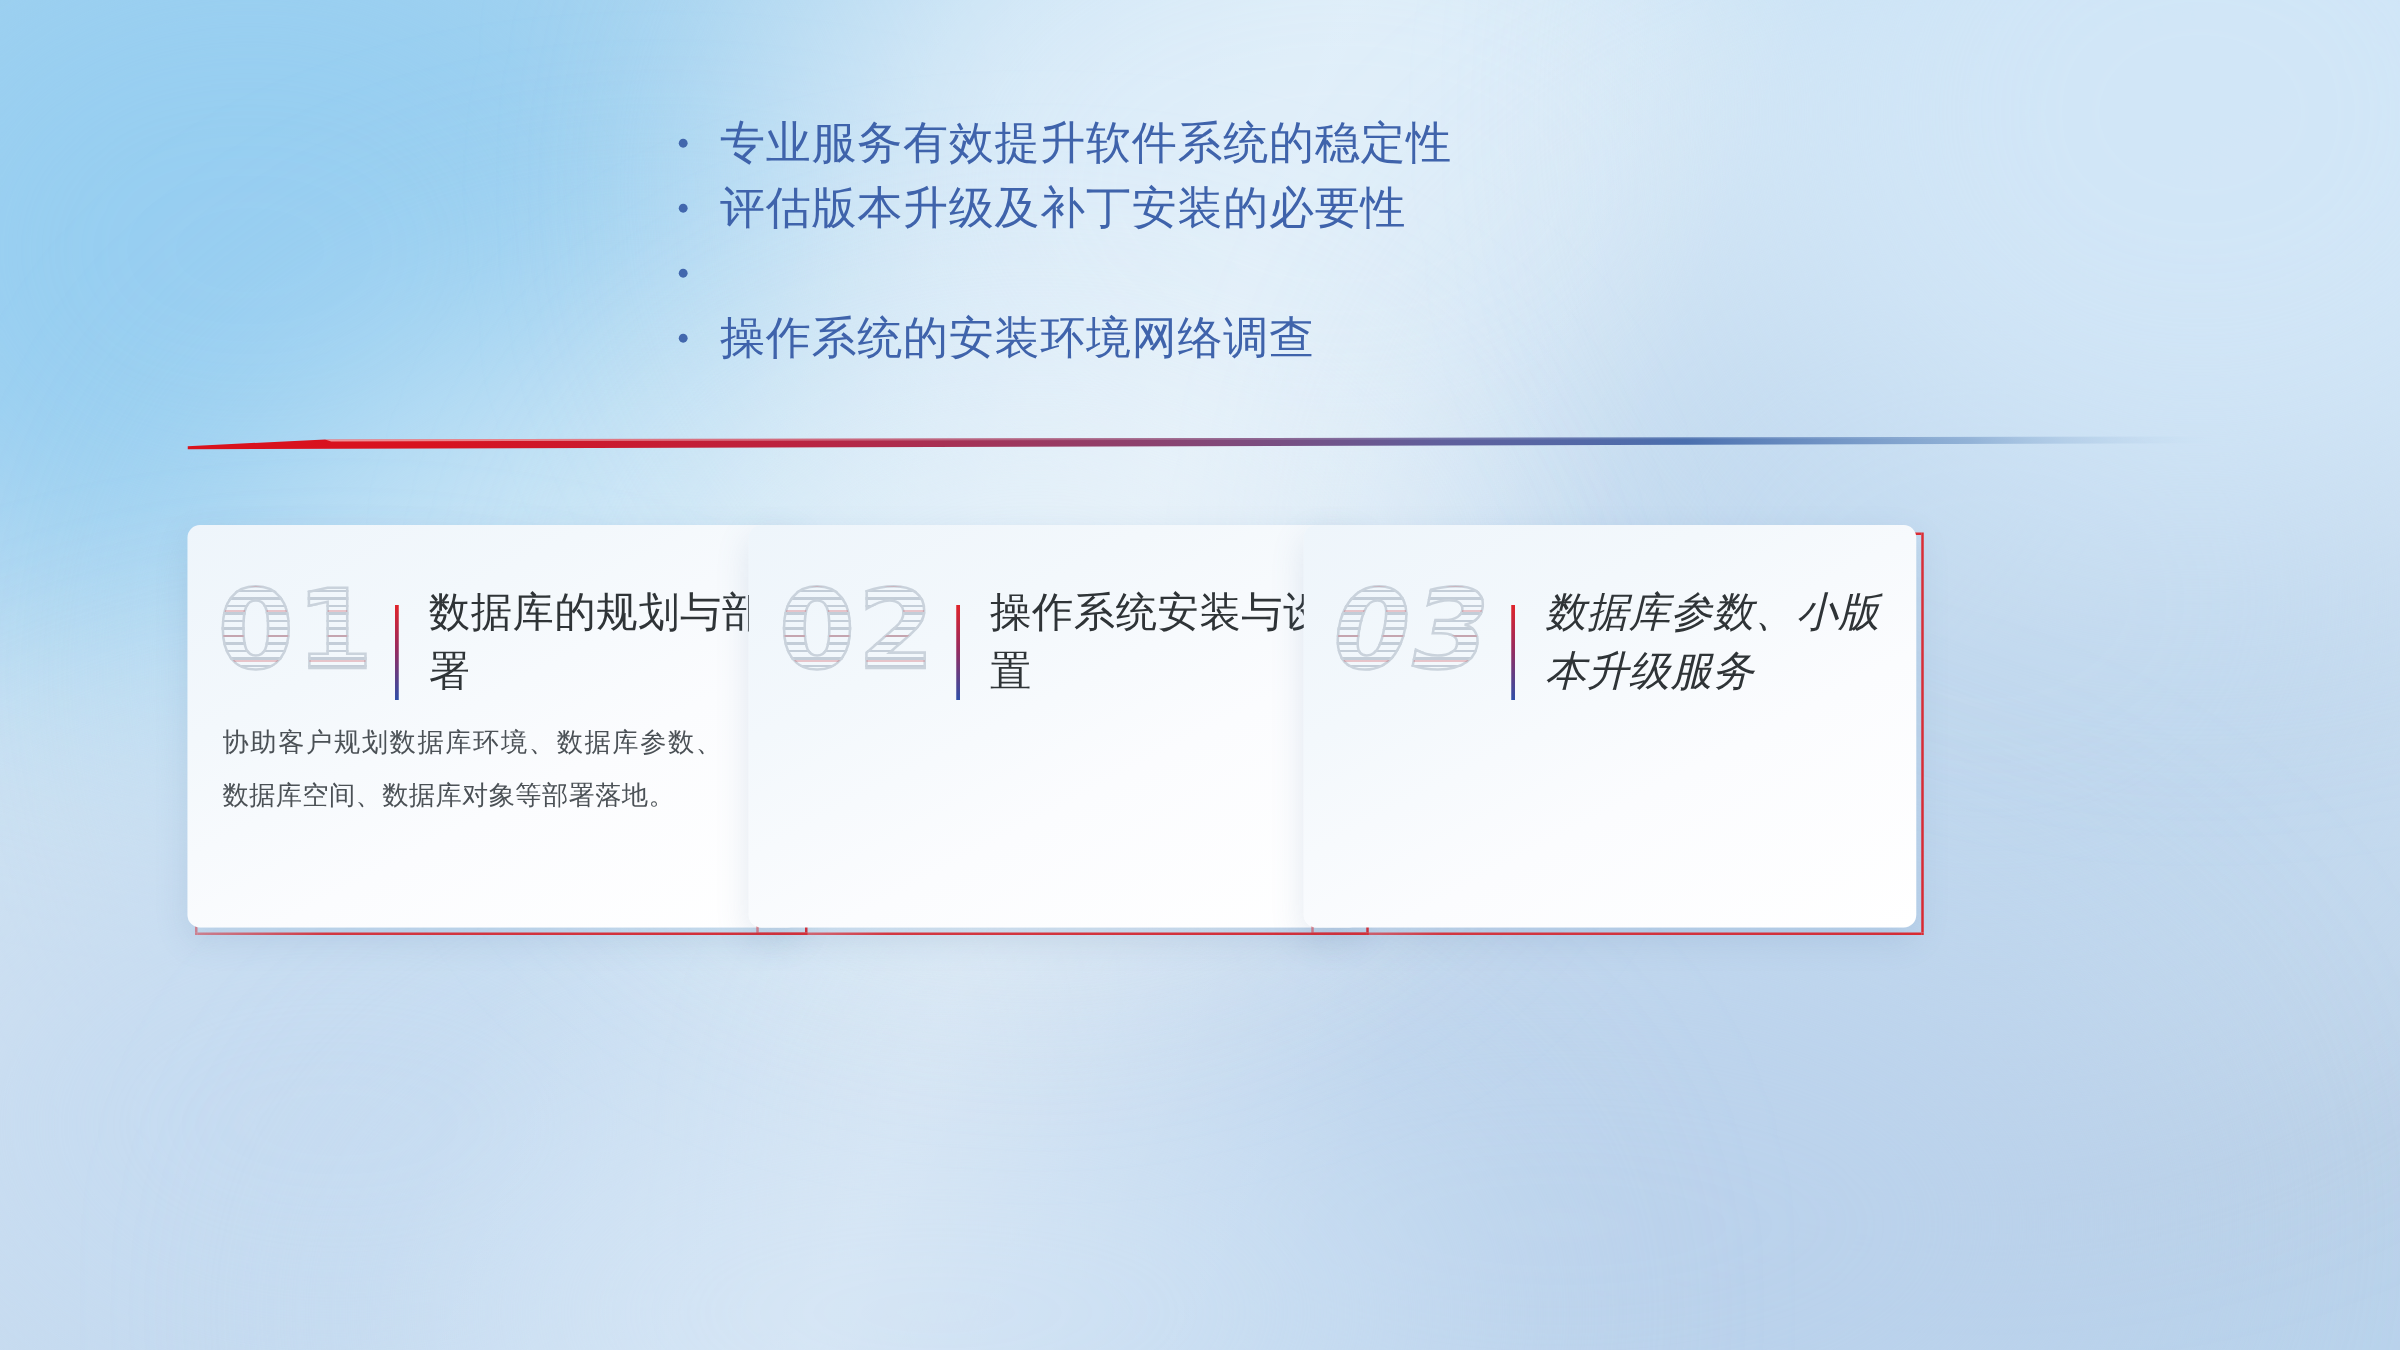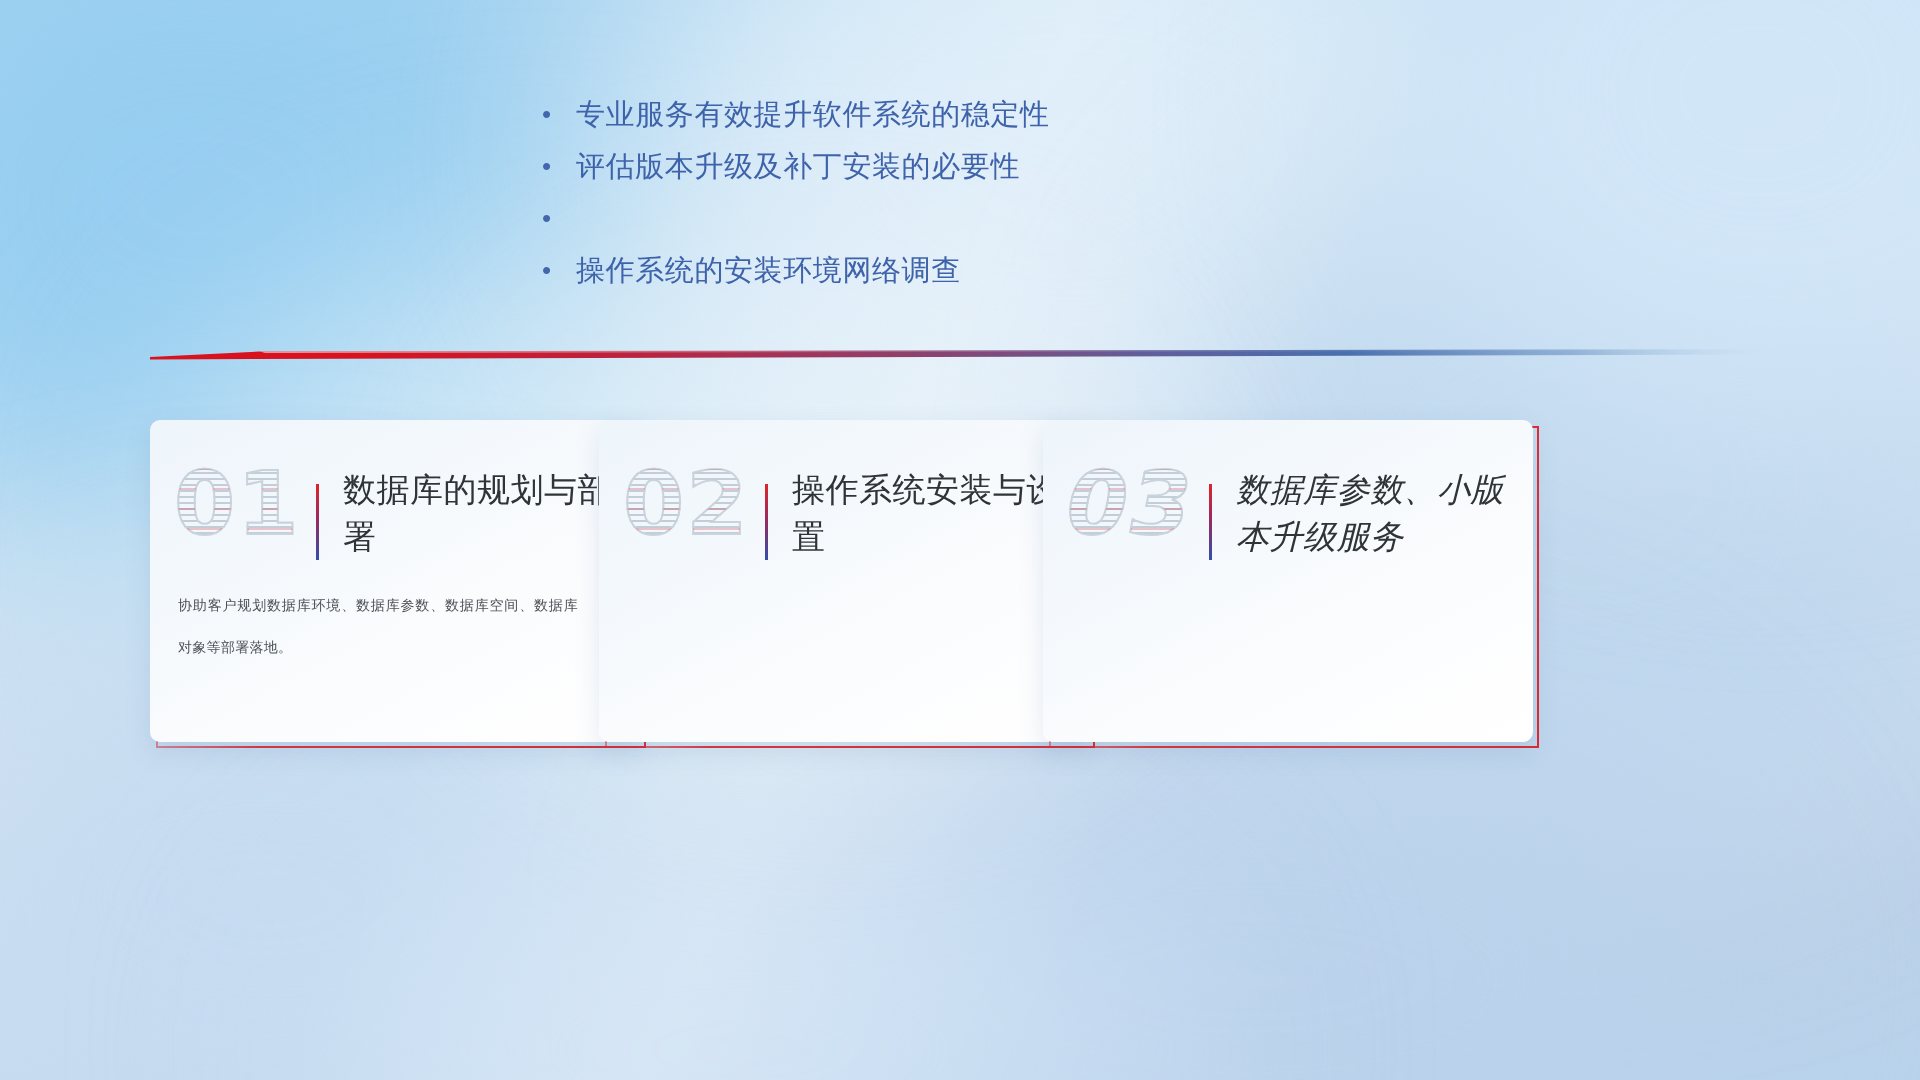--- a/index.html
+++ b/index.html
@@ -24,21 +24,21 @@
   .b7{left:1380px;top:-260px;width:760px;height:700px;background:rgba(211,231,247,.9);}
   .b8{left:300px;top:820px;width:900px;height:460px;background:rgba(205,226,244,.75);}
   .b9{left:520px;top:300px;width:620px;height:420px;background:rgba(234,243,250,.55);}
   .sheen{position:absolute;left:0;top:0;width:100%;height:100%;
     background:linear-gradient(112deg,rgba(255,255,255,0) 30%,rgba(255,255,255,.22) 46%,rgba(255,255,255,0) 62%);}
 
   
   .bullets{position:absolute;left:536px;top:88px;width:760px;}
   .bullet-row{display:flex;align-items:flex-start;height:52px;}
   .bullet-dot{width:40px;flex:0 0 40px;color:#4267ad;font-size:26px;line-height:52px;text-align:left;padding-left:6px;box-sizing:border-box;}
-  .bullet-text{color:#3f63ab;font-size:29px;line-height:52px;letter-spacing:.6px;white-space:nowrap;}
+  .bullet-text{color:#3f63ab;font-size:36px;line-height:52px;letter-spacing:.6px;white-space:nowrap;}
 
   
   .divider{position:absolute;left:150px;top:344px;width:1620px;height:20px;}
   .divider svg{display:block;}
 
   
   .cards{position:absolute;left:0;top:420px;width:1920px;height:340px;}
   .card-wrap{position:absolute;width:490px;height:322px;}
   .c1{left:150px;} .c2{left:599px;} .c3{left:1043px;font-style:italic;}
 
@@ -71,22 +71,22 @@
     font-size:88px;font-weight:700;line-height:112px;letter-spacing:2px;
     color:transparent;
     background:repeating-linear-gradient(180deg,rgba(200,60,70,.55) 0px,rgba(200,60,70,.55) 2px,rgba(255,255,255,0) 2px,rgba(255,255,255,0) 20px);
     -webkit-background-clip:text;background-clip:text;
     opacity:.5;
   }
   .card-rule{width:3px;height:76px;flex:0 0 3px;margin:0 24px 0 4px;
     background:linear-gradient(180deg,#e0242b 0%,#9a2a5c 45%,#2f4fa8 100%);}
   .card-title{font-size:33px;line-height:47px;color:#2f3437;font-weight:400;letter-spacing:.5px;flex:1;}
 
-  .card-body{position:absolute;left:28px;top:164px;width:400px;
-    font-size:14px;line-height:42px;color:#4b5156;letter-spacing:.3px;text-align:justify;}
+  .card-body{position:absolute;left:28px;top:154px;width:400px;
+    font-size:21px;line-height:42px;color:#4b5156;letter-spacing:.3px;text-align:justify;}
 </style>
 </head>
 <body>
 
 <div class="bg">
   <div class="bg-base"></div>
   <div class="blob b1"></div>
   <div class="blob b2"></div>
   <div class="blob b3"></div>
   <div class="blob b4"></div>

